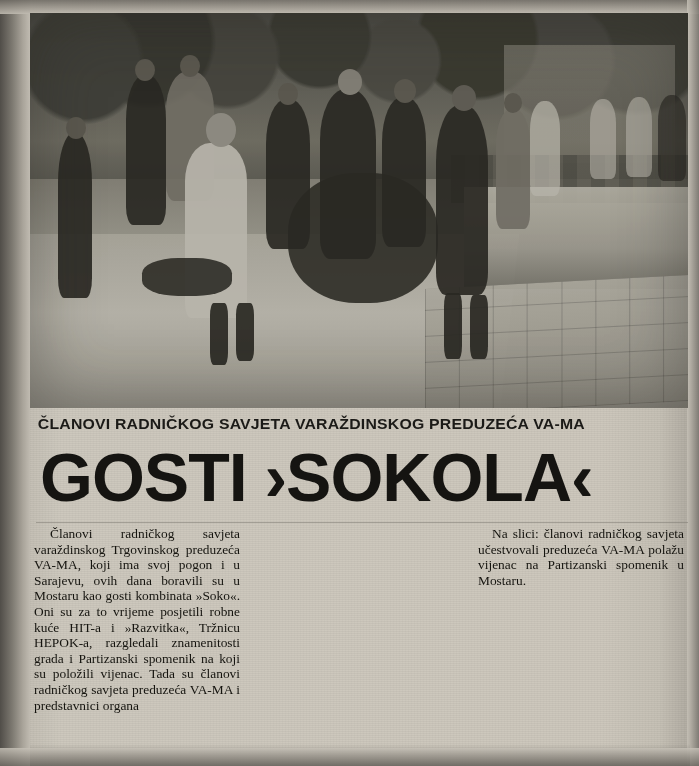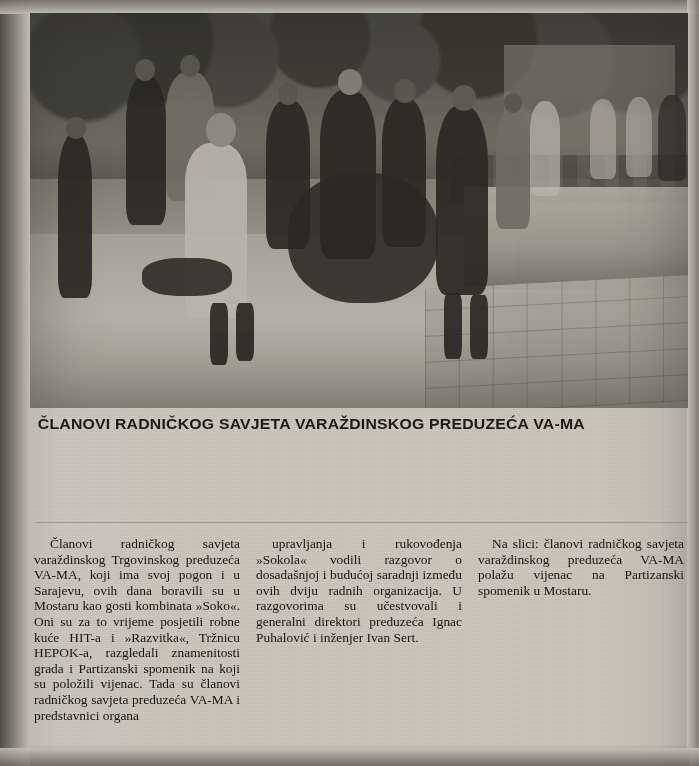--- a/index.html
+++ b/index.html
@@ -184,21 +184,21 @@
   }
   .col {
     width: 206px;
     font-size: 13.4px;
     line-height: 15.6px;
     color: #15140f;
     text-align: justify;
     font-family: "Liberation Serif", serif;
     overflow: hidden;
   }
-  .col p { margin: 10px 0 2px 0; text-indent: 14px; }
+  .col p { margin: 0 0 2px 0; text-indent: 14px; }
   .col p.first { text-indent: 16px; }
 
   .footer-smudge {
     position: absolute;
     left: 30px; bottom: 0; width: 660px; height: 22px;
     background: linear-gradient(0deg, rgba(60,58,52,.55) 0%, rgba(160,156,147,0) 100%);
     pointer-events: none;
   }
   .footer-ghost {
     position: absolute;
@@ -270,30 +270,30 @@
 
     <div class="fig light" style="left:500px; top:88px; width:30px; height:95px; opacity:.7;"></div>
     <div class="fig light" style="left:560px; top:86px; width:26px; height:80px; opacity:.6;"></div>
     <div class="fig light" style="left:596px; top:84px; width:26px; height:80px; opacity:.6;"></div>
     <div class="fig dark" style="left:628px; top:82px; width:28px; height:86px; opacity:.7;"></div>
 
     <div class="vignette"></div>
   </div>
 
   <div class="kicker">ČLANOVI RADNIČKOG SAVJETA VARAŽDINSKOG PREDUZEĆA VA-MA</div>
+  <div class="headline">GOSTI ›SOKOLA‹</div>
   <div class="rule"></div>
 
   <div class="columns">
     <div class="col">
       <p class="first">Članovi radničkog savjeta varaždinskog Trgovinskog preduzeća VA-MA, koji ima svoj pogon i u Sarajevu, ovih dana boravili su u Mostaru kao gosti kombinata »Soko«. Oni su za to vrijeme posjetili robne kuće HIT-a i »Razvitka«, Tržnicu HEPOK-a, razgledali znamenitosti grada i Partizanski spomenik na koji su položili vijenac. Tada su članovi radničkog savjeta preduzeća VA-MA i predstavnici organa</p>
     </div>
     <div class="col">
-      <p class="first">upravljanja i rukovođenja »Sokola« vodili razgovor o dosadašnjoj i budućoj saradnji između ovih dviju radnih organizacija. U razgovorima su učestvovali i generalni direktori preduzeća Ignac Puhalović i inženjer Ivan Sert.</p>
     </div>
     <div class="col">
-      <p>Na slici: članovi radničkog savjeta varaždinskog preduzeća VA-MA polažu vijenac na Partizanski spomenik u Mostaru.</p>
+      <p>Na slici: članovi radničkog savjeta učestvovali preduzeća VA-MA polažu vijenac na Partizanski spomenik u Mostaru.</p>
     </div>
   </div>
 
   <div class="footer-smudge"></div>
   <div class="footer-ghost">   </div>
   <div class="bottom-edge"></div>
 </div>
 
 </body></html>

